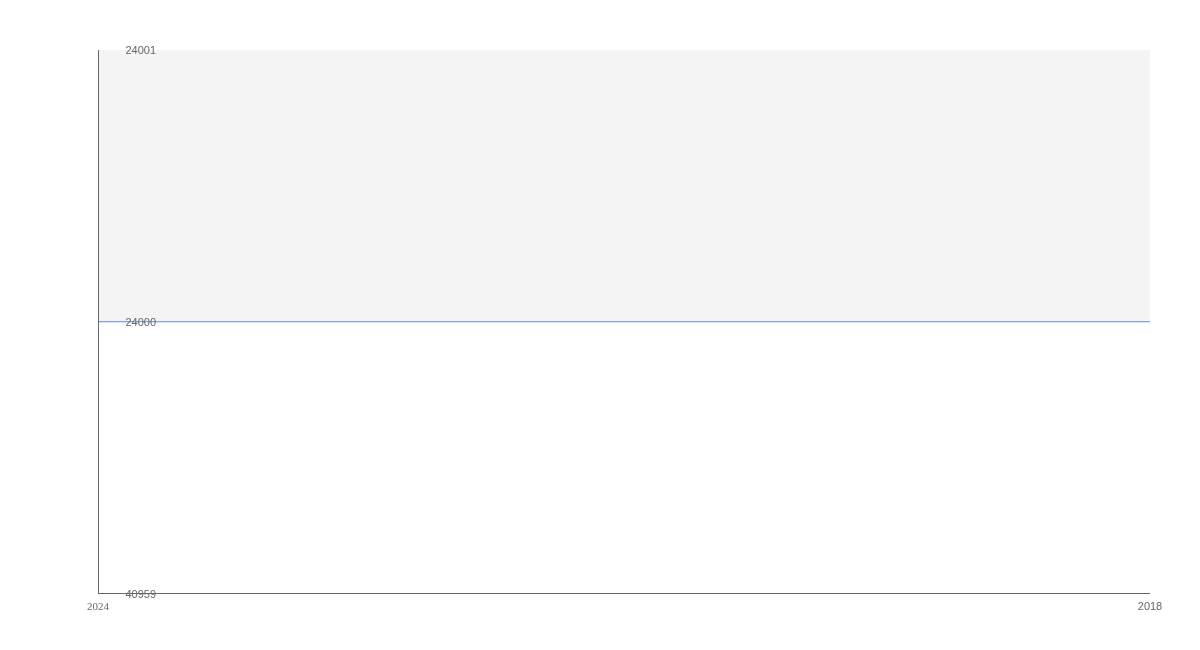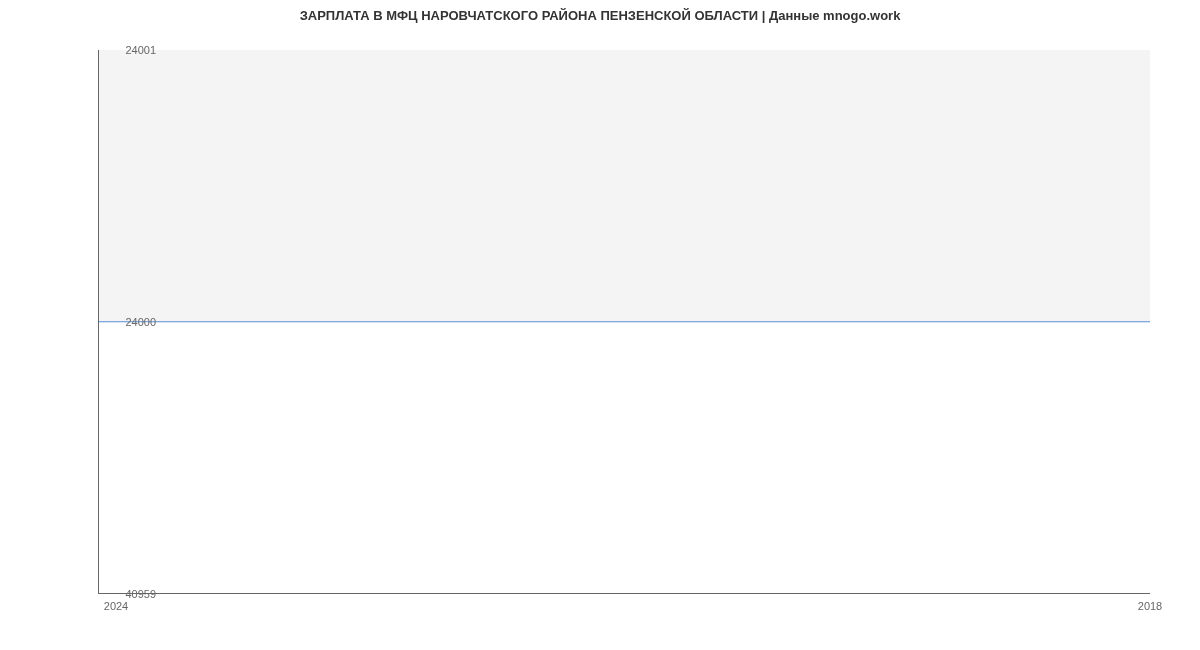--- a/index.html
+++ b/index.html
@@ -63,26 +63,25 @@
       top: 600px;
       font-size: 11px;
       color: #666;
       transform: translateX(-50%);
     }
   </style>
 </head>
 <body>
 
 <div class="chart-container">
-  <div class="chart-title">ЗАРПЛАТА В МФЦ НАРОВЧАТСКОГО РАЙОНА ПЕНЗЕНСКОЙ ОБЛАСТИ | Данные mnogo.work</div>
 
   <div class="plot-area">
     <div class="grid-band" style="top:0; height:50%;"></div>
     <div class="data-line" style="top:50%; transform:translateY(-50%);"></div>
   </div>
 
   <div class="y-tick-label" style="top:50px;">24001</div>
   <div class="y-tick-label" style="top:322px;">24000</div>
   <div class="y-tick-label" style="top:594px;">40959</div>
 
-  <div class="x-tick-label" style="left:116px;">2024</div>
+  <div class="x-tick-label" style="left:98px;font-family:Liberation Serif, serif;">2024</div>
   <div class="x-tick-label" style="left:1150px;">2018</div>
 </div>
 
 </body></html>

